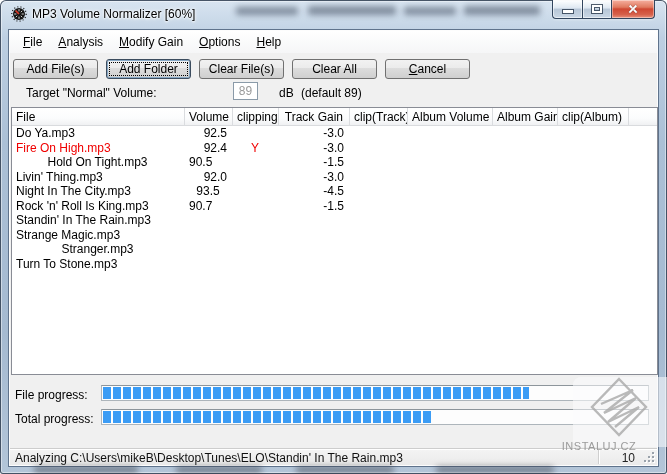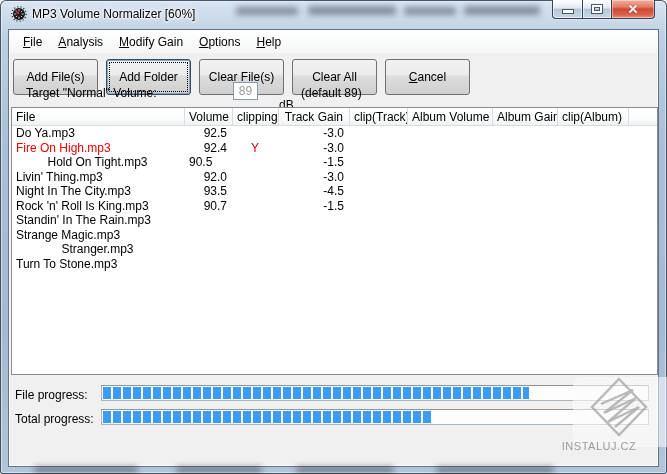--- a/index.html
+++ b/index.html
@@ -46,34 +46,34 @@
   .client { position:absolute; left:8px; right:8px; top:29px; bottom:7px;
     background:#f0f0f0; border:1px solid #5f738c; box-shadow:inset 0 0 0 1px #fdfdfd; }
 
   .menubar { position:absolute; left:1px; right:1px; top:1px; height:22px;
     background:linear-gradient(180deg,#ffffff,#f5f6f7); display:flex; align-items:center;
     padding-left:5px; font-size:12px; color:#000; }
   .menu-item { padding:3px 8px; cursor:default; }
 
   
   .btn-row { position:absolute; left:4px; top:29px; display:flex; }
-  .push-btn { width:85px; height:36px; margin-right:8px; font-size:12px; color:#000;
+  .push-btn { width:85px; height:20px; margin-right:8px; font-size:12px; color:#000;
     border:1px solid #707070; border-radius:3px; text-align:center; line-height:18px;
     background:linear-gradient(180deg,#f2f2f2 0%,#ebebeb 45%,#dddddd 46%,#cfcfcf 100%); }
   .push-btn.focused { border-color:#3c4c5e;
     outline:1px dotted #000; outline-offset:-4px;
     box-shadow:0 0 0 1px #86a7c4 inset; }
 
   
   .target-row { position:absolute; left:0; top:52px; height:24px; width:100%; font-size:12px; color:#000; }
   .target-label { position:absolute; left:17px; top:4px; }
   .target-input { position:absolute; left:224px; top:0; width:25px; height:18px;
     border:1px solid #8a9aa8; background:#fff; font-size:12px; color:#9a9a9a;
     text-align:center; font-family:inherit; }
-  .target-unit { position:absolute; left:270px; top:16px; }
+  .target-unit { position:absolute; left:270px; top:4px; }
   .target-note { position:absolute; left:292px; top:4px; }
 
   
   .listview { position:absolute; left:2px; top:77px; width:647px; height:268px;
     background:#fff; border:1px solid #898c95; overflow:hidden; }
   .lv-header { display:flex; height:18px;
     background:linear-gradient(180deg,#ffffff 0%,#fbfcfd 60%,#f0f1f3 100%);
     border-bottom:1px solid #d9dbde; font-size:12px; color:#000; }
   .hcell { flex:none; padding:2px 6px 0 4px; border-right:1px solid #dadcdf;
     white-space:nowrap; overflow:hidden; }
@@ -220,31 +220,31 @@
             <div class="tcell" style="width: 48px; text-align: right;">92.0</div>
             <div class="tcell" style="width: 46px; text-align: center;"></div>
             <div class="tcell" style="width: 71px; text-align: right;">-3.0</div>
             <div class="tcell" style="width: 58px; text-align: left;"></div>
             <div class="tcell" style="width: 85px; text-align: left;"></div>
             <div class="tcell" style="width: 65px; text-align: left;"></div>
             <div class="tcell" style="width: 71px; text-align: left;"></div>
           </div>
           <div class="trow">
             <div class="tcell" style="width: 173px; text-align: left;">Night In The City.mp3</div>
-            <div class="tcell" style="width: 48px; text-align: right;">93.5</div>
+            <div class="tcell" style="width: 48px; text-align: center;">93.5</div>
             <div class="tcell" style="width: 46px; text-align: center;"></div>
             <div class="tcell" style="width: 71px; text-align: right;">-4.5</div>
             <div class="tcell" style="width: 58px; text-align: left;"></div>
             <div class="tcell" style="width: 85px; text-align: left;"></div>
             <div class="tcell" style="width: 65px; text-align: left;"></div>
             <div class="tcell" style="width: 71px; text-align: left;"></div>
           </div>
           <div class="trow">
             <div class="tcell" style="width: 173px; text-align: left;">Rock 'n' Roll Is King.mp3</div>
-            <div class="tcell" style="width: 48px; text-align: right;">90.7</div>
+            <div class="tcell" style="width: 48px; text-align: left;">90.7</div>
             <div class="tcell" style="width: 46px; text-align: center;"></div>
             <div class="tcell" style="width: 71px; text-align: right;">-1.5</div>
             <div class="tcell" style="width: 58px; text-align: left;"></div>
             <div class="tcell" style="width: 85px; text-align: left;"></div>
             <div class="tcell" style="width: 65px; text-align: left;"></div>
             <div class="tcell" style="width: 71px; text-align: left;"></div>
           </div>
           <div class="trow">
             <div class="tcell" style="width: 173px; text-align: left;">Standin' In The Rain.mp3</div>
             <div class="tcell" style="width: 48px; text-align: right;"></div>
@@ -291,20 +291,33 @@
     <span class="prog-label" style="top:358px;">File progress:</span>
     <div class="prog-track" style="top:355px;">
       <div class="prog-fill" style="width: 78%;"></div>
     </div>
 
     <span class="prog-label" style="top:382px;">Total progress:</span>
     <div class="prog-track" style="top:379px;">
       <div class="prog-fill" style="width: 60%;"></div>
     </div>
 
+    <div class="statusbar">
+      <span class="status-msg">Analyzing C:\Users\mikeB\Desktop\Tunes\ELO\Standin' In The Rain.mp3</span>
+      <span class="status-sep"></span>
+      <span class="status-count">10</span>
+      <span class="grip">
+        <i style="right:0;bottom:0;"></i>
+          <i style="right:0;bottom:4px;"></i>
+          <i style="right:4px;bottom:0;"></i>
+        <i style="right:0;bottom:8px;"></i>
+          <i style="right:4px;bottom:4px;"></i>
+          <i style="right:8px;bottom:0;"></i>
+      </span>
+    </div>
   </div>
 
   <div class="ghost dark" style="left:34px;top:467px;width:104px;height:5px;"></div>
   <div class="ghost dark" style="left:176px;top:467px;width:86px;height:5px;"></div>
   <div class="ghost dark" style="left:296px;top:467px;width:98px;height:5px;"></div>
   <div class="ghost dark" style="left:436px;top:467px;width:118px;height:5px;"></div>
 
   <div class="watermark-box"></div>
   <svg class="watermark-logo" width="60" height="62" viewBox="0 0 60 62">
     <g fill="none" stroke="#a9a9a9" stroke-width="2.4" stroke-linejoin="miter">

